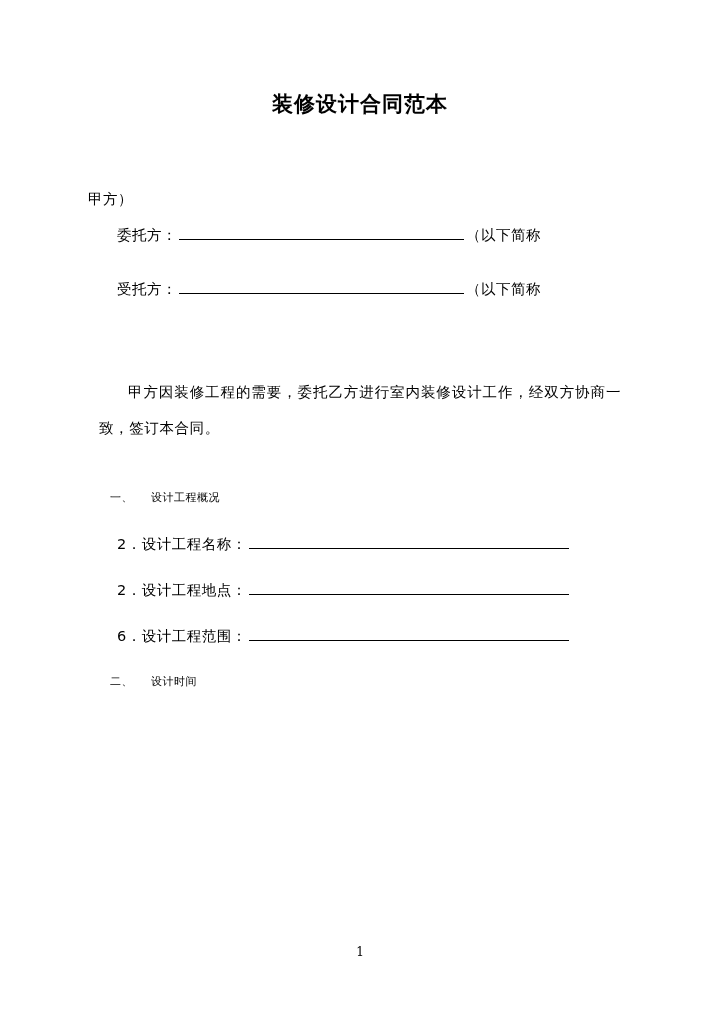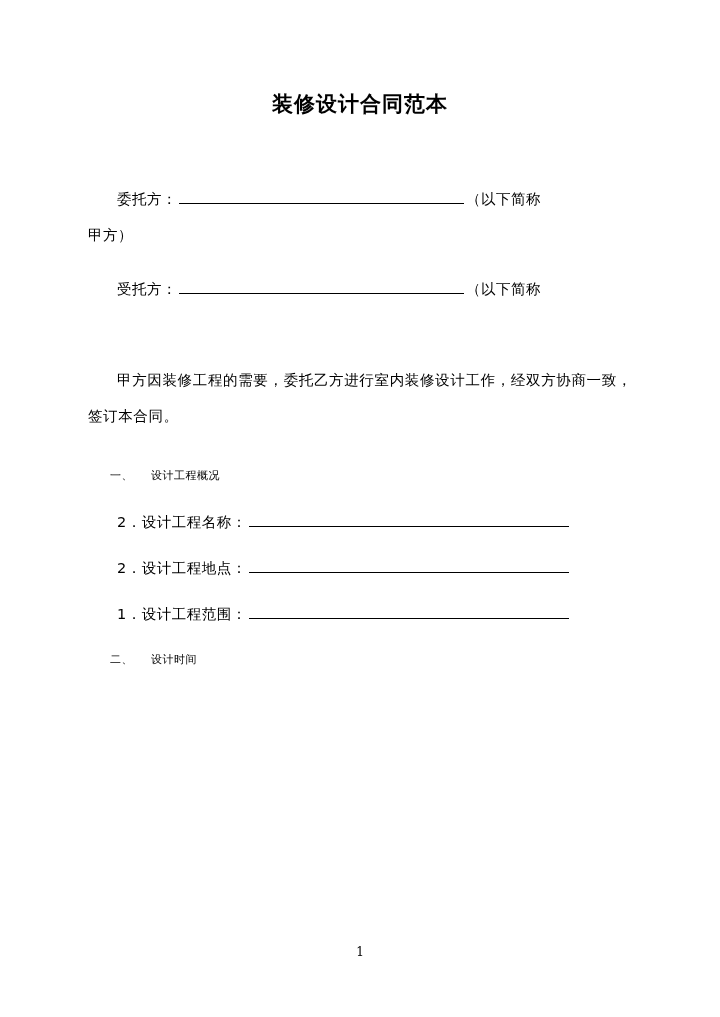--- a/index.html
+++ b/index.html
@@ -87,48 +87,47 @@
     line-height: 50px;
     margin: 0;
     text-indent: 2em;
     font-weight: bold;
     letter-spacing: 0.5px;
   }
   .body-block {
     font-size: 14.5px;
     line-height: 36px;
     text-indent: 2em;
-    margin: 0;
+    margin: 11px;
     letter-spacing: 0.6px;
     text-align: justify;
-    font-family: Liberation Mono, monospace;
   }
   .page-number {
     position: absolute;
     bottom: 58px;
     left: 0;
     width: 100%;
     text-align: center;
     font-size: 12px;
     font-family: "DejaVu Serif", serif;
   }
 </style>
 </head>
 <body>
 
 <div class="page">
 
   <div class="doc-title">装修设计合同范本</div>
 
   <div class="gap-1"></div>
 
+  <p class="para noindent">甲方）</p>
   <p class="para">
     <span>委托方：</span><span class="blank w-long"></span><span>（以下简称</span>
   </p>
-  <p class="para noindent">甲方）</p>
 
   <div class="gap-4"></div>
 
   <p class="para">
     <span>受托方：</span><span class="blank w-long"></span><span>（以下简称</span>
   </p>
 
   <div class="gap-3"></div>
 
   <p class="body-block">甲方因装修工程的需要，委托乙方进行室内装修设计工作，经双方协商一致，签订本合同。</p>
@@ -142,21 +141,21 @@
   <p class="item-line">
     <span>2．设计工程名称：</span><span class="blank w-item"></span>
   </p>
 
   <p class="item-line">
     <span>2．设计工程地点：</span><span class="blank w-item"></span>
   </p>
 
 
   <p class="item-line">
-    <span>1．设计工程范围：</span><span class="blank w-item"></span>
+    <span>6．设计工程范围：</span><span class="blank w-item"></span>
   </p>
 
   <p class="section-head">
     <span class="num">二、</span><span>设计时间</span>
   </p>
 
 
 
   <div class="page-number">1</div>
 

